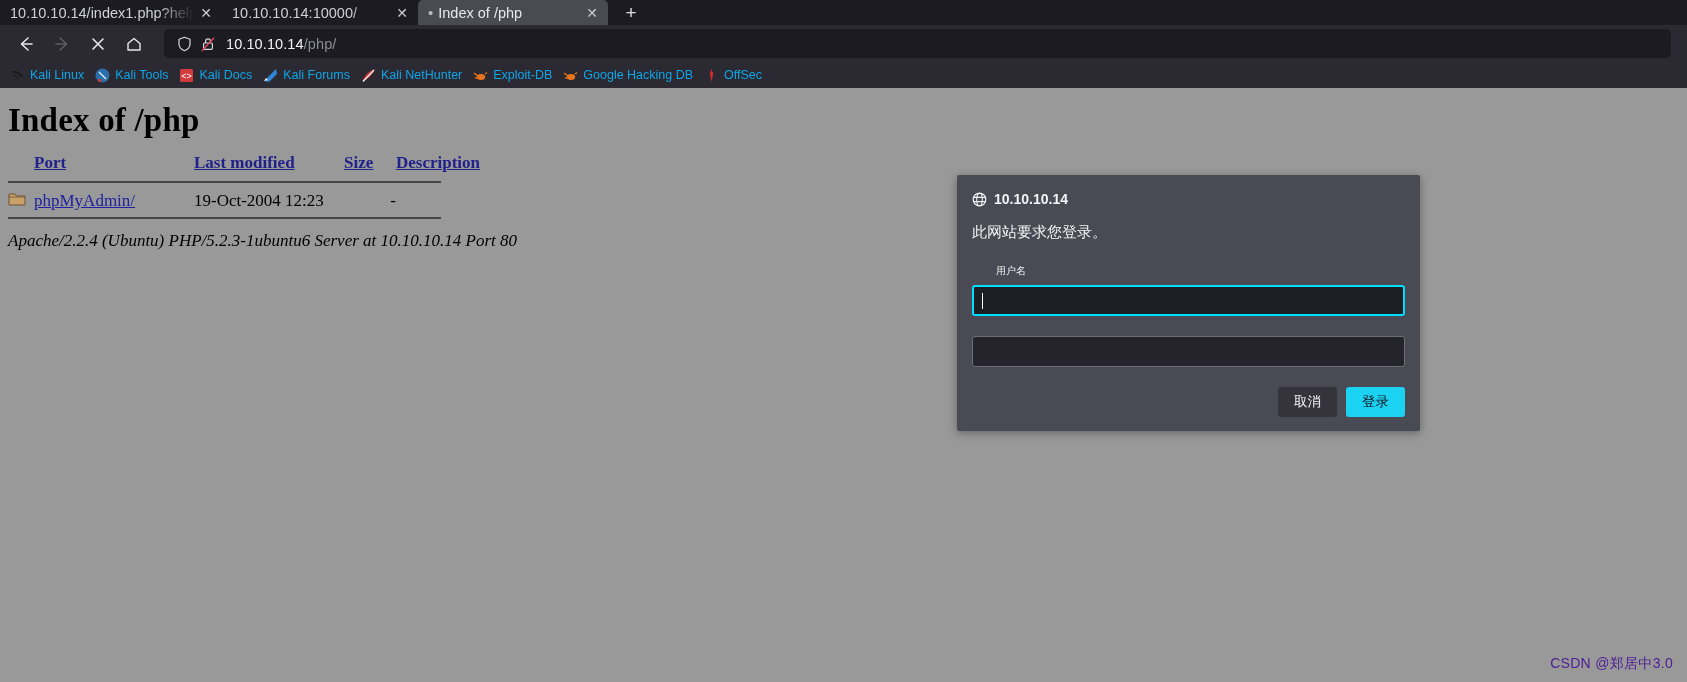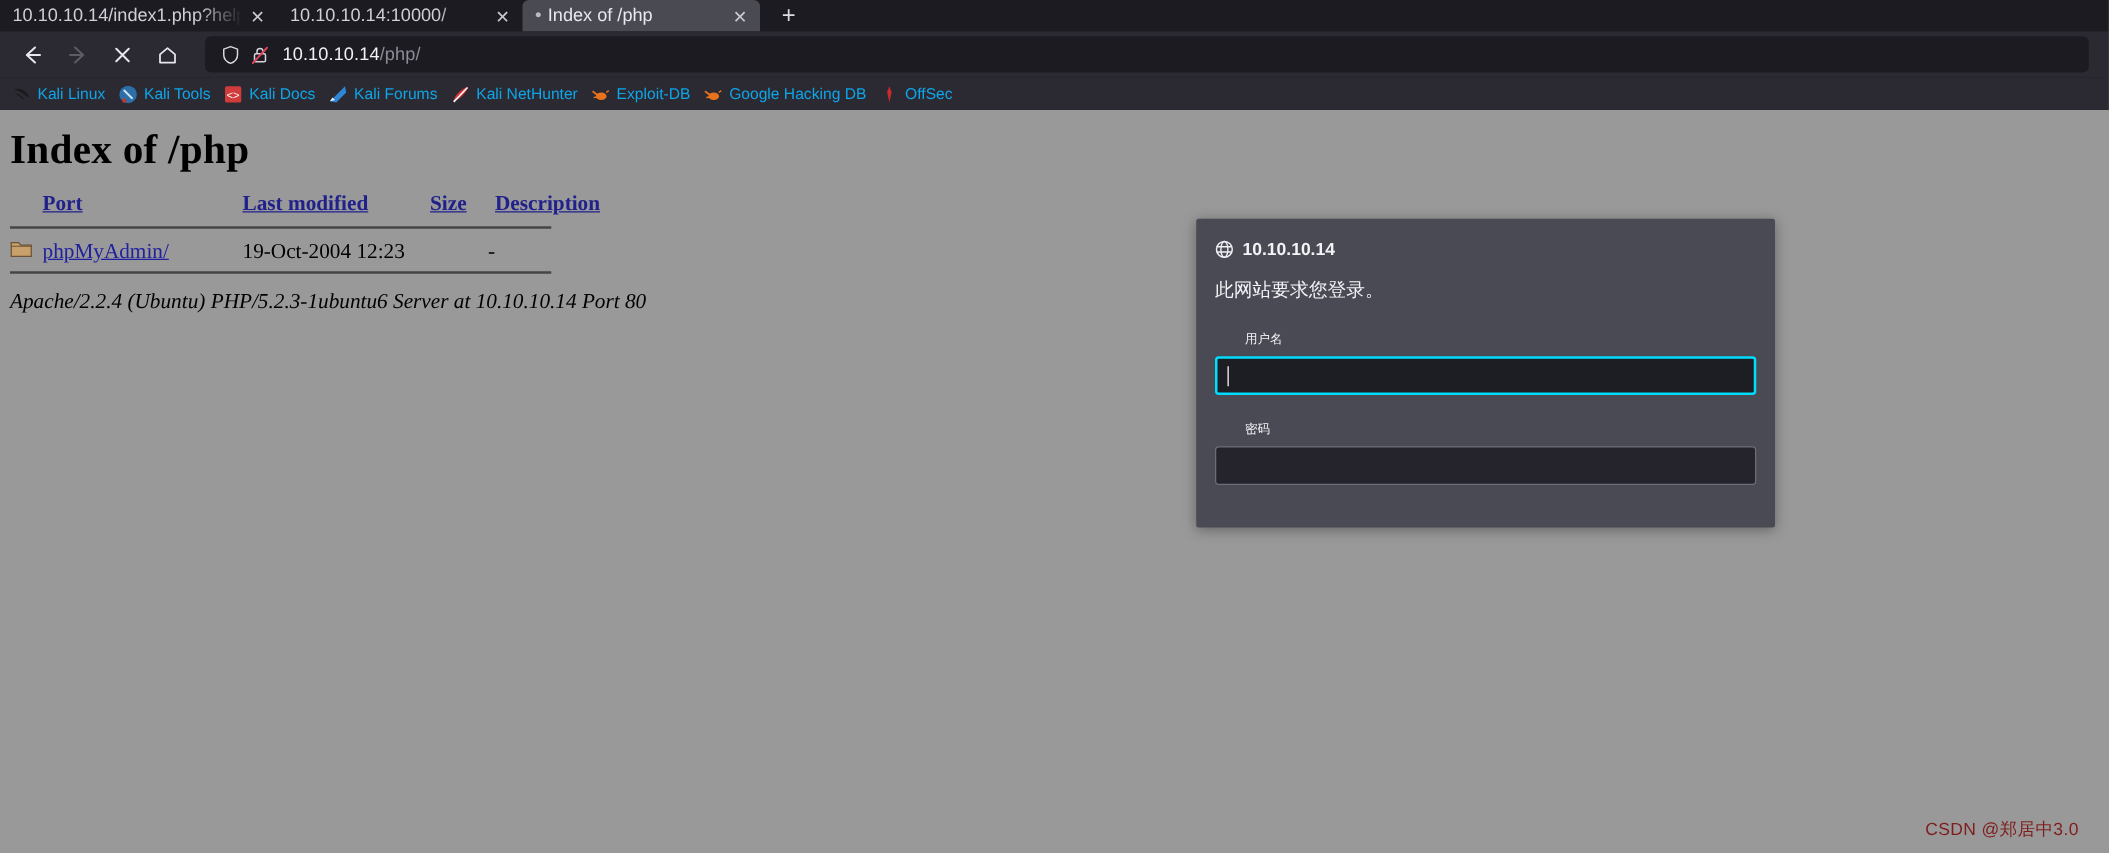--- a/index.html
+++ b/index.html
@@ -222,23 +222,23 @@
     border: none;
     font-family: "Liberation Sans", sans-serif;
     line-height: 1.15;
   }
   .btn-cancel { background: #35343c; color: #f3f3f6; }
   .btn-login  { background: #1cd2f2; color: #14141a; }
 
   
   .watermark {
     position: absolute;
-    right: 24px;
+    right: 14px;
     bottom: 8px;
-    color: #7f1d1d;
+    color: #4c1d95;
     font-size: 14px;
     font-family: "Liberation Sans", sans-serif;
     letter-spacing: .3px;
   }
 </style>
 </head>
 <body>
 
 <div class="browser">
 
@@ -436,21 +436,24 @@
     </div>
 
     <div class="auth-msg">此网站要求您登录。</div>
 
     <div class="auth-label">用户名</div>
     <div class="auth-input focused">
       <span class="caret"></span>
         <span></span>
     </div>
 
-    <div class="auth-label">密码</div>
     <div class="auth-input">
       <span></span>
     </div>
 
+    <div class="auth-actions">
+      <button class="btn btn-cancel">取消</button>
+      <button class="btn btn-login">登录</button>
+    </div>
   </div>
 
   <div class="watermark">CSDN @郑居中3.0</div>
 </div>
 
 </body></html>

